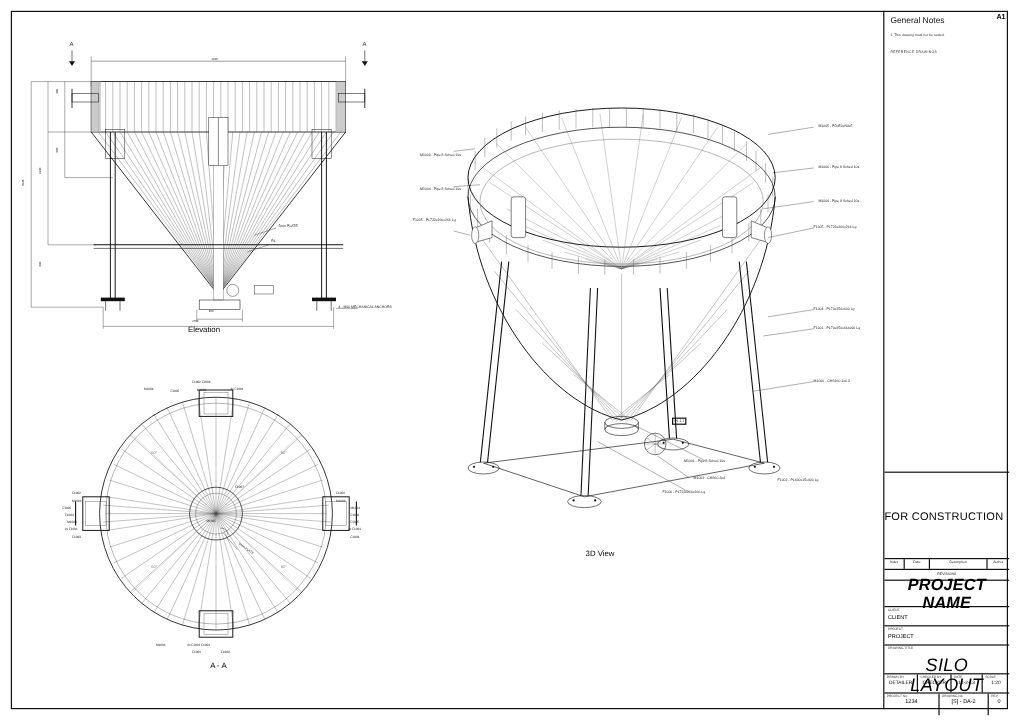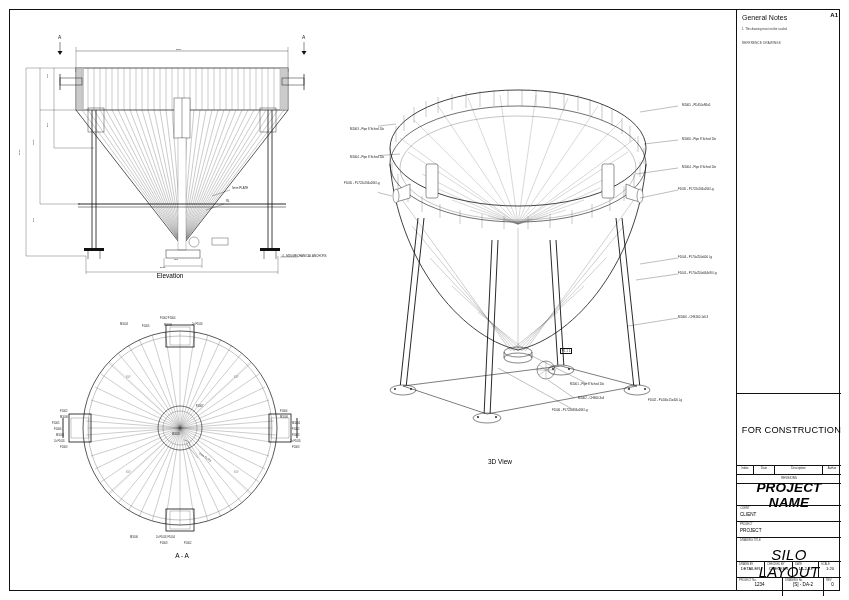--- a/index.html
+++ b/index.html
@@ -495,21 +495,21 @@
 
   <div class="tb">
 
     <div class="tbrow" style="top:0;height:385px;border-bottom:1.2px solid #111;padding:5px 5px;">
       <div class="a1">A1</div>
       <div class="notes-title">General Notes</div>
       <div class="note-line" style="margin-top:6px;">1.  This drawing must not be scaled.</div>
       <div class="note-line" style="margin-top:10px;letter-spacing:.25px;">REFERENCE DRAWINGS</div>
     </div>
 
-    <div class="tbrow" style="top:385px;height:72px;display:flex;align-items:center;justify-content:flex-end;">
+    <div class="tbrow" style="top:385px;height:72px;display:flex;align-items:center;justify-content:flex-start;">
       <div class="forconstruction">FOR CONSTRUCTION</div>
     </div>
 
     <div class="tbrow" style="top:457px;height:9px;display:flex;">
       <div class="revhdr" style="width:16px;border-right:0.6px solid #111;">Index</div>
       <div class="revhdr" style="width:20px;border-right:0.6px solid #111;">Date</div>
       <div class="revhdr" style="flex:1;border-right:0.6px solid #111;">Description</div>
       <div class="revhdr" style="width:18px;">Author</div>
     </div>
     <div class="tbrow" style="top:466px;height:9px;">

